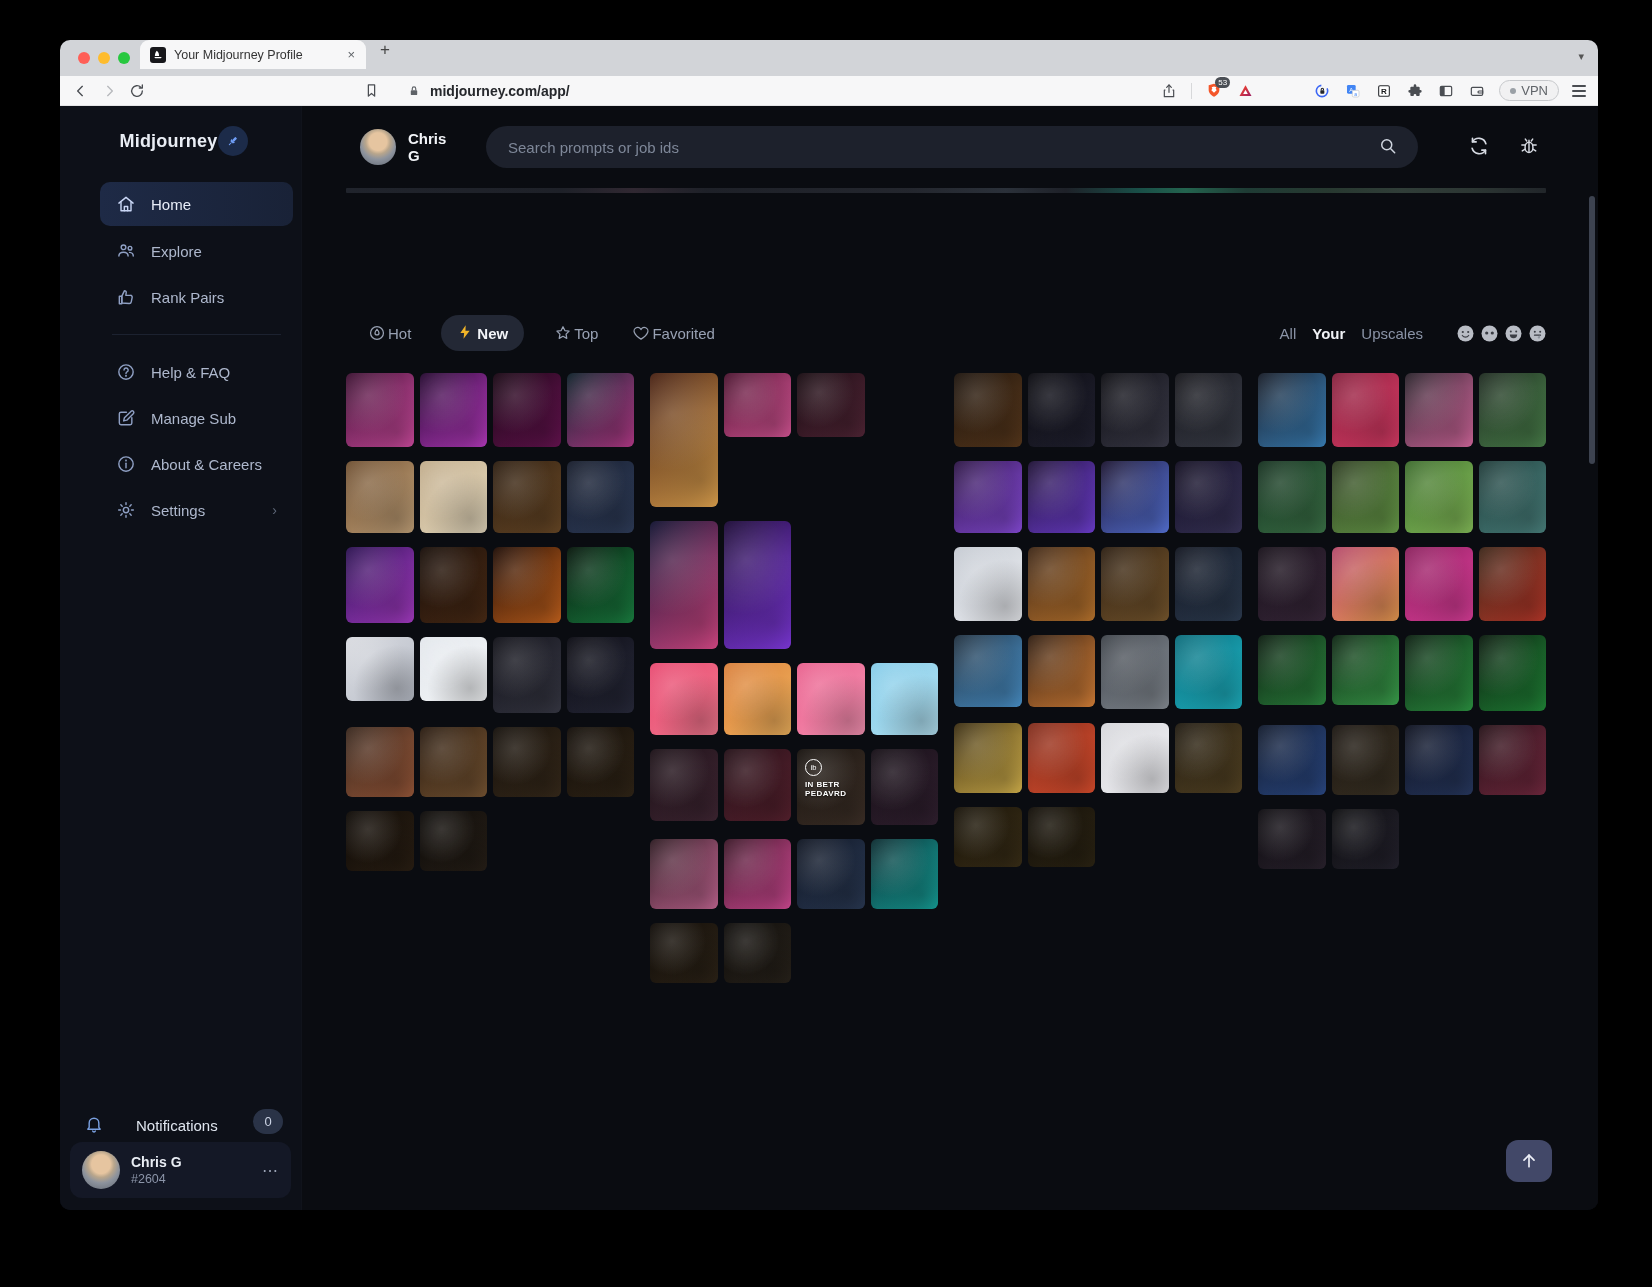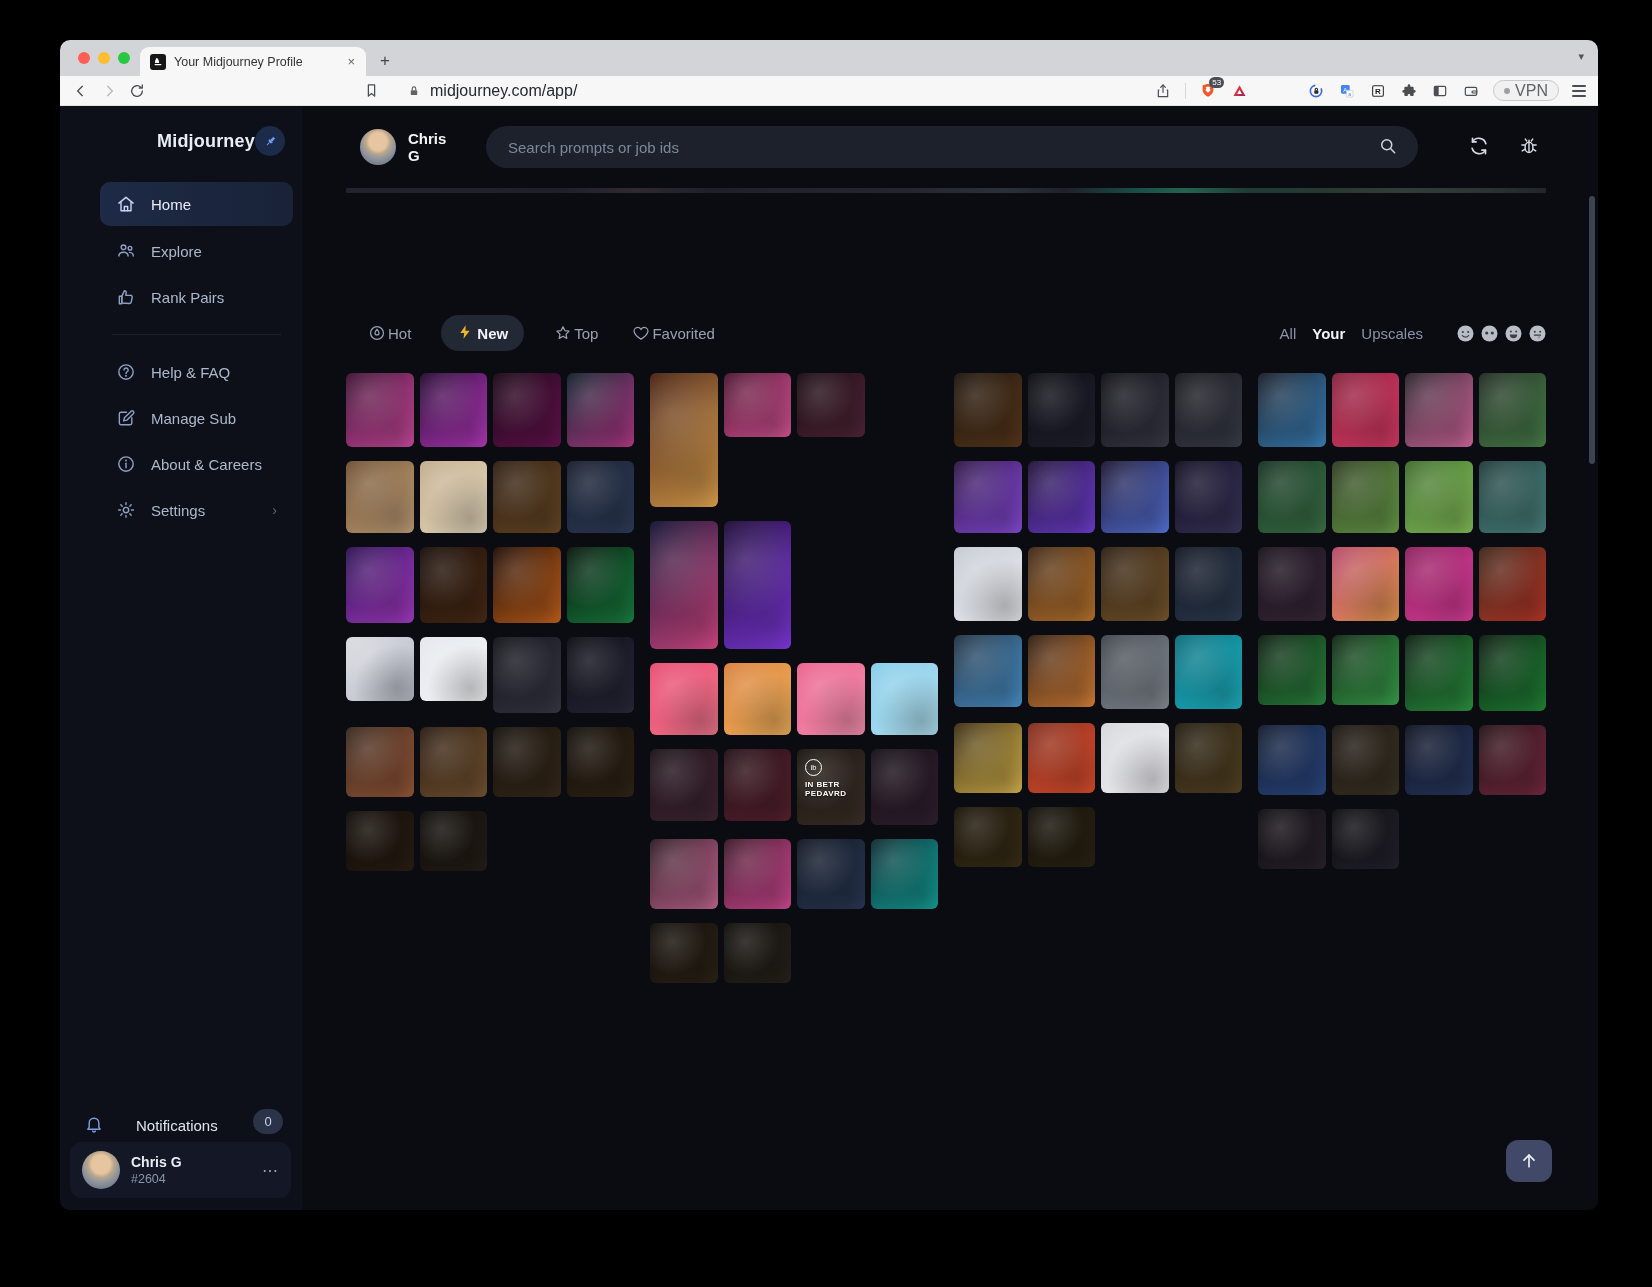--- a/index.html
+++ b/index.html
@@ -1,46 +1,46 @@
 <!DOCTYPE html>
 <html><head>
 <meta charset="utf-8">
 <style>
   html,body{margin:0;padding:0;background:#000;}
   *{box-sizing:border-box;font-family:"Liberation Sans",sans-serif;}
   .canvas{position:relative;width:1652px;height:1287px;background:#000;overflow:hidden;}
   .window{position:absolute;left:60px;top:40px;width:1538px;height:1170px;border-radius:10px;overflow:hidden;background:#0a0c12;box-shadow:0 18px 60px rgba(0,0,0,.7);}
   
-  .tabstrip{height:36px;background:#d2d4d8;display:flex;align-items:flex-end;position:relative;}
+  .tabstrip{height:36px;background:#d2d4d8;display:flex;position:relative;}
   .lights{display:flex;gap:8px;align-items:center;position:absolute;left:18px;top:12px;}
   .light{width:12px;height:12px;border-radius:50%;}
   .l-red{background:#ff5f57;} .l-yellow{background:#febc2e;} .l-green{background:#28c840;}
   .tab{margin-left:80px;width:226px;height:29px;background:#f7f7f8;border-radius:9px 9px 0 0;display:flex;align-items:center;padding:0 8px 0 10px;gap:8px;}
   .favicon{width:16px;height:16px;border-radius:3px;background:#17171b;display:flex;align-items:center;justify-content:center;flex:none;}
   .tab-title{font-size:12.5px;color:#333;flex:1;white-space:nowrap;overflow:hidden;}
   .tab-x{color:#5f6368;font-size:13px;cursor:default;padding:0 3px;}
   .newtab{color:#444;font-size:17px;margin:0 0 5px 14px;}
   .strip-chev{position:absolute;right:14px;top:10px;color:#555;font-size:11px;}
   .toolbar{height:30px;background:#f7f7f8;display:flex;align-items:center;padding:0 12px;gap:10px;border-bottom:1px solid #e4e4e6;}
   .ticon{width:18px;height:18px;flex:none;display:flex;align-items:center;justify-content:center;color:#4a4d52;}
   .ticon.dim{color:#b6b8bc;}
   .urlzone{display:flex;align-items:center;gap:7px;margin-left:8px;flex:1;}
-  .url{font-size:16px;color:#26282c;}
+  .url{font-size:14px;color:#26282c;font-weight:bold;}
   .tright{display:flex;align-items:center;gap:13px;margin-left:auto;}
   .tdivider{width:1px;height:16px;background:#d7d8da;}
   .badge53{position:absolute;top:-5px;right:-7px;background:#4b4f55;color:#fff;font-size:8px;border-radius:6px;padding:1px 3px;}
   .shieldwrap{position:relative;}
-  .vpn-pill{display:flex;align-items:center;gap:5px;border:1px solid #c6c8cb;border-radius:11px;height:21px;padding:0 10px;color:#5f6368;font-size:16px;background:#f1f1f2;}
+  .vpn-pill{display:flex;align-items:center;gap:5px;border:1px solid #c6c8cb;border-radius:11px;height:21px;padding:0 10px;color:#5f6368;font-size:13px;background:#f1f1f2;}
   .vpn-dot{width:6px;height:6px;border-radius:50%;background:#9aa0a6;}
   .hamb{display:flex;flex-direction:column;gap:3px;}
   .hamb span{display:block;width:14px;height:2px;background:#4a4d52;border-radius:1px;}
   
   .app{display:flex;height:1104px;background:#0a0c11;}
   .sidebar{width:242px;background:#0d1018;border-right:1px solid #10131b;display:flex;flex-direction:column;padding-top:20px;}
-  .brand-row{display:flex;align-items:center;justify-content:flex-end;padding:0 16px 0 22px;}
+  .brand-row{display:flex;align-items:center;justify-content:center;padding:0 16px 0 22px;}
   .brand{color:#e9edf4;font-size:18px;font-weight:600;letter-spacing:.2px;}
   .pin-btn{width:30px;height:30px;border-radius:50%;background:#1c2b49;display:flex;align-items:center;justify-content:center;color:#6f9df5;}
   .nav{margin-top:24px;display:flex;flex-direction:column;padding-left:32px;}
   .nav-item{height:46px;display:flex;align-items:center;gap:15px;padding:0 24px;color:#aeb8cd;font-size:15px;}
   .nav-item .nicon{width:20px;height:20px;color:#8fa0c4;flex:none;display:flex;}
   .nav-item.active{margin:2px 8px;padding:0 16px;height:44px;border-radius:10px;background:linear-gradient(90deg,#1e2a46,#192237);color:#e8edf8;}
   .nav-item.active .nicon{color:#c9d6f5;}
   .sdivider{height:1px;background:#1c2230;margin:14px 20px;}
   .sspacer{flex:1;}
   .notif-row{height:44px;display:flex;align-items:flex-end;gap:32px;padding:0 18px 0 24px;color:#dfe5ee;font-size:15px;}

